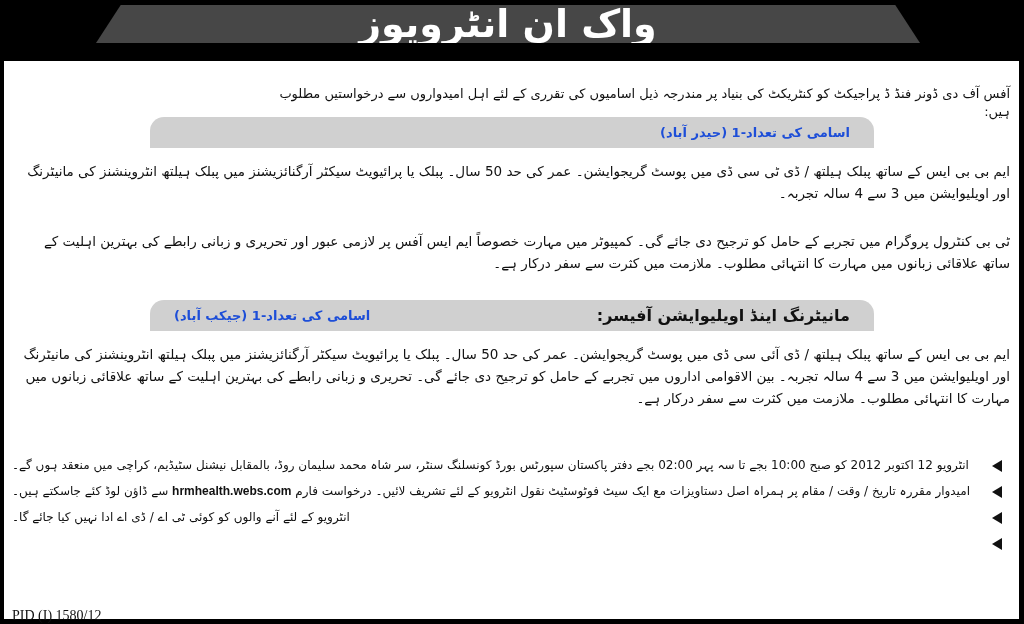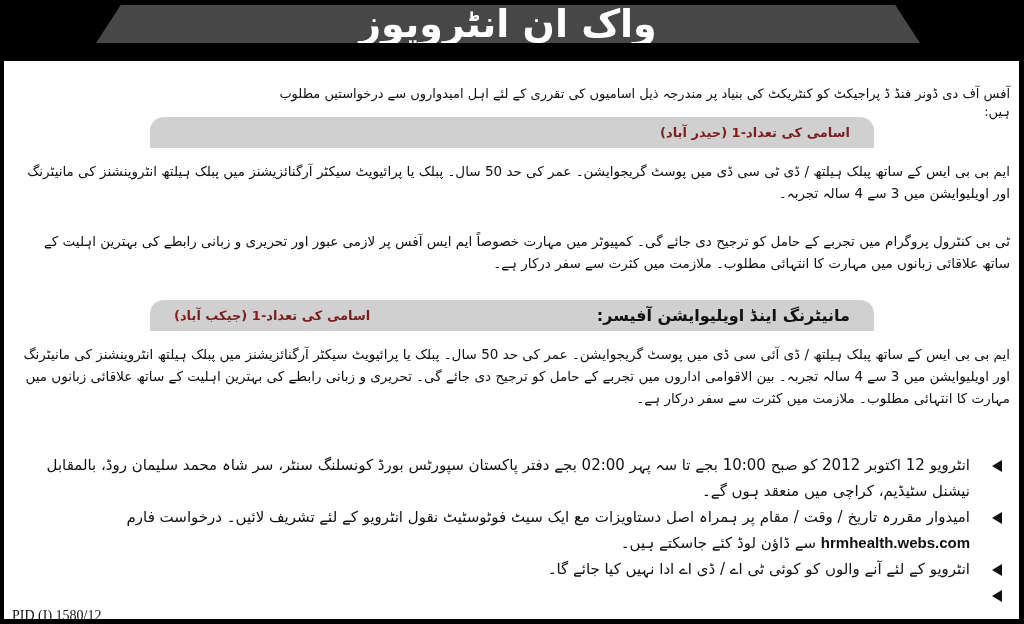--- a/index.html
+++ b/index.html
@@ -26,31 +26,31 @@
     position:absolute; right:14px; top:85px; width:760px;
     font-size:13px; line-height:18px;
   }
   .section-bar {
     position:absolute; left:150px; width:724px; height:31px;
     background:#d0d0d0; border-radius:14px 14px 0 0;
     display:flex; justify-content:space-between; align-items:center;
     padding:0 24px; box-sizing:border-box; direction:rtl;
   }
   .section-bar .pos { font-size:16px; font-weight:bold; color:#111; }
-  .section-bar .count { font-size:13px; font-weight:bold; color:#7f1d1d; }
+  .section-bar .count { font-size:13px; font-weight:bold; color:#1d4ed8; }
   .para {
     position:absolute; right:14px; left:12px;
     font-size:13.5px; line-height:22px;
   }
   .bullets {
     position:absolute; right:14px; left:12px; top:452px; margin:0; padding:0; list-style:none;
   }
   .bullets li {
-    position:relative; padding-right:40px; font-size:15px; line-height:26px;
-    direction:rtl; text-align:right; color:#111;
+    position:relative; padding-right:40px; font-size:12px; line-height:26px;
+    direction:rtl; text-align:left; color:#111;
   }
   .bullet-icon {
     position:absolute; right:8px; top:8px; width:0; height:0;
     border-top:6px solid transparent; border-bottom:6px solid transparent;
     border-right:10px solid #111;
   }
   .latin { font-family:"Liberation Sans", sans-serif; font-weight:bold; direction:ltr; unicode-bidi:embed; }
   .pid {
     position:absolute; left:12px; bottom:0;
     font-family:"Liberation Serif", serif; font-size:14px; color:#111;

